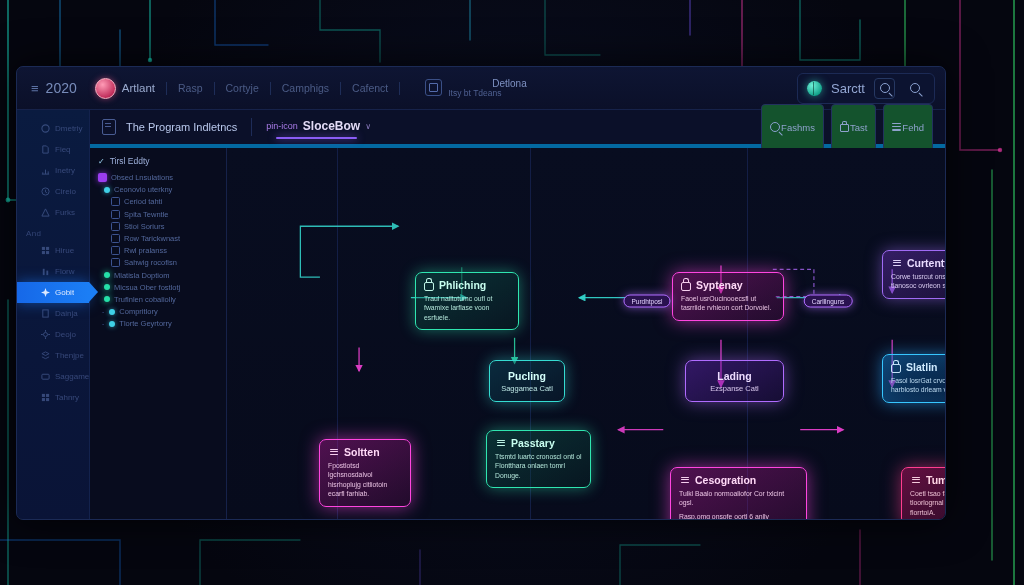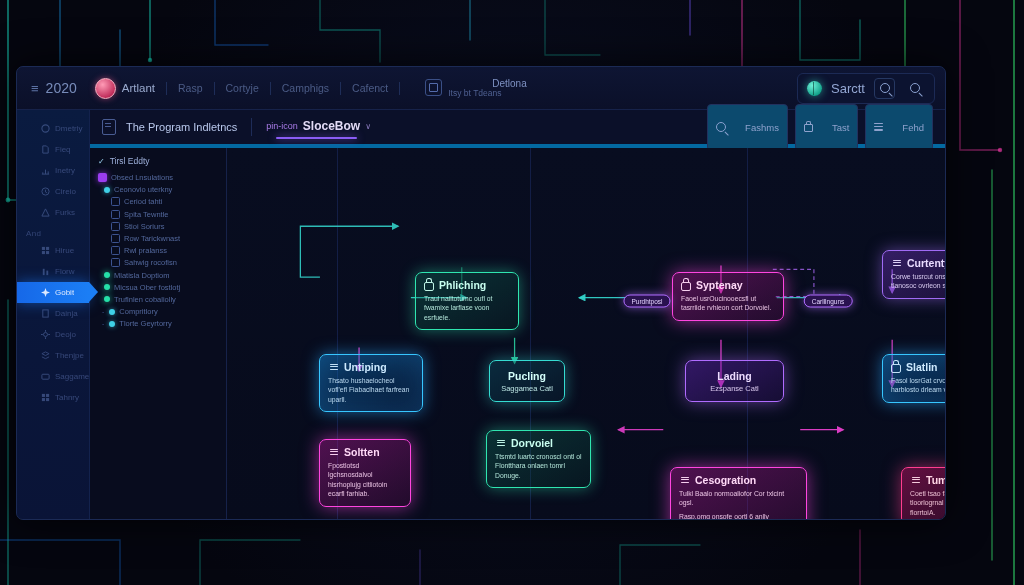--- a/index.html
+++ b/index.html
@@ -82,22 +82,22 @@
   .doc-ico:after{content:"";position:absolute;left:2px;top:6px;width:6px;height:1px;background:#495c93;}
   .doc-title{color:#b9c8ec;font-size:11px;}
   .tb-div{width:1px;height:18px;background:#1e2c58;margin:0 4px;}
   .tabsel{display:flex;align-items:center;gap:5px;position:relative;padding-bottom:2px;}
   .tabsel .pin{color:#a97ce8;font-size:9px;}
   .tabsel .t{color:#e3dcf6;font-size:12px;font-weight:bold;}
   .tabsel .cv{color:#8c7bc0;font-size:8px;}
   .tabsel:after{content:"";position:absolute;left:10px;right:14px;bottom:-4px;height:2px;
     background:#8b5cf6;box-shadow:0 0 8px rgba(139,92,246,.9);border-radius:2px;}
   #toolbar-right{margin-left:auto;display:flex;gap:7px;}
-  .tbtn{display:flex;align-items:center;gap:19px;border:1px solid #22315e;border-radius:4px;
-    padding:17px 8px;background:#0c4a6e;}
+  .tbtn{display:flex;align-items:center;gap:1px;border:1px solid #22315e;border-radius:4px;
+    padding:17px 8px;background:#14532d;}
   .tbtn .lb{color:#8fa2cd;font-size:9.5px;}
   .lock{width:7px;height:6px;border:1.3px solid #8fa2cd;border-radius:1px;position:relative;margin-top:2px;}
   .lock:before{content:"";position:absolute;left:1px;top:-4px;width:3px;height:3px;
     border:1.3px solid #8fa2cd;border-bottom:none;border-radius:2px 2px 0 0;}
   .layers{width:9px;height:9px;position:relative;}
   .layers i{position:absolute;left:0;width:9px;height:1.6px;background:#8fa2cd;border-radius:1px;}
   .layers i:nth-child(1){top:0;} .layers i:nth-child(2){top:3.4px;} .layers i:nth-child(3){top:6.8px;}
 
   
   #workspace{flex:1;display:flex;}
@@ -483,45 +483,34 @@
           </svg>
 
           <div class="node n-green" style="left:188px;top:124px;width:104px;">
             <div class="nh">
               <span class="nico lockico"></span>
               <span class="nt">Phliching</span>
             </div>
             <div class="nb">Traul nailtotumc oufl ot fwamixe larflase voon esrfuele.</div>
           </div>
 
-          <div class="node n-cyan" style="left:92px;top:206px;width:104px;">
-            <div class="nh">
-              <span class="nico">
-                  <i></i>
-                  <i></i>
-                  <i></i>
-                </span>
-              <span class="nt">Untiping</span>
-            </div>
-            <div class="nb">Thsato hushaelocheol vofl'efl Fiabaclhaet farfrean uparll.</div>
-          </div>
 
           <div class="node n-teal" style="left:262px;top:212px;width:76px;text-align:center;">
             <div class="nt" style="margin-top:3px">Pucling</div>
             <div class="nb" style="font-size:7.5px;margin-top:2px">Saggamea Catl</div>
           </div>
 
           <div class="node n-green" style="left:259px;top:282px;width:105px;">
             <div class="nh">
               <span class="nico">
                   <i></i>
                   <i></i>
                   <i></i>
                 </span>
-              <span class="nt">Dorvoiel</span>
+              <span class="nt">Passtary</span>
             </div>
             <div class="nb">Ttsmtd luartc cronoscl ontl ol Flontthara onlaen tomrl Donuge.</div>
           </div>
 
           <div class="node n-magenta" style="left:92px;top:291px;width:92px;">
             <div class="nh">
               <span class="nico">
                   <i></i>
                   <i></i>
                   <i></i>

